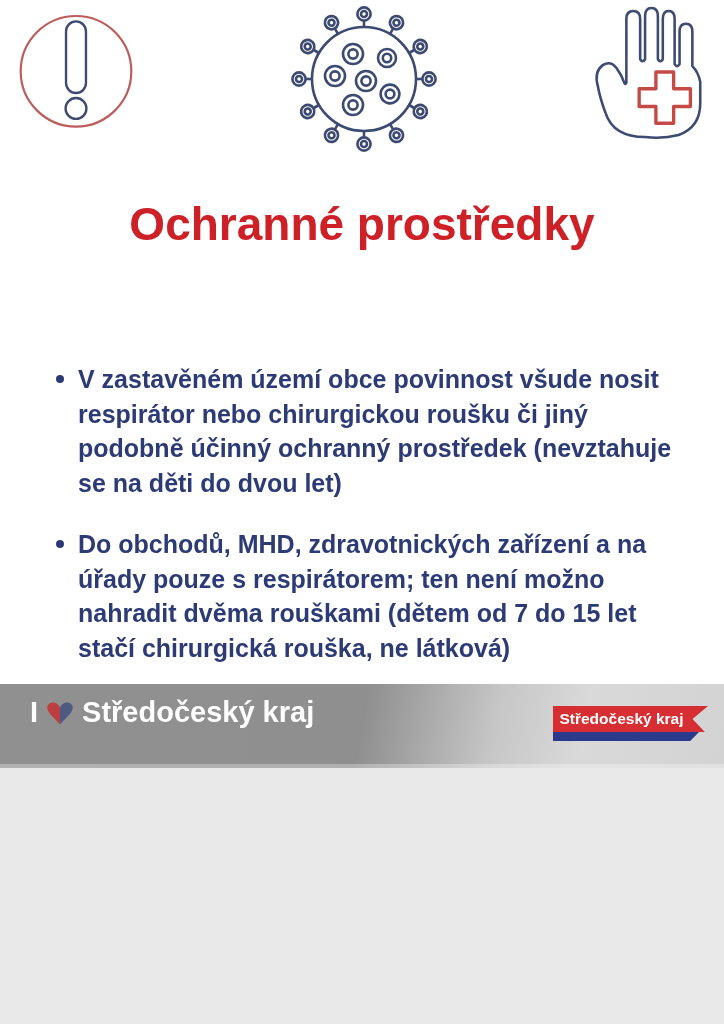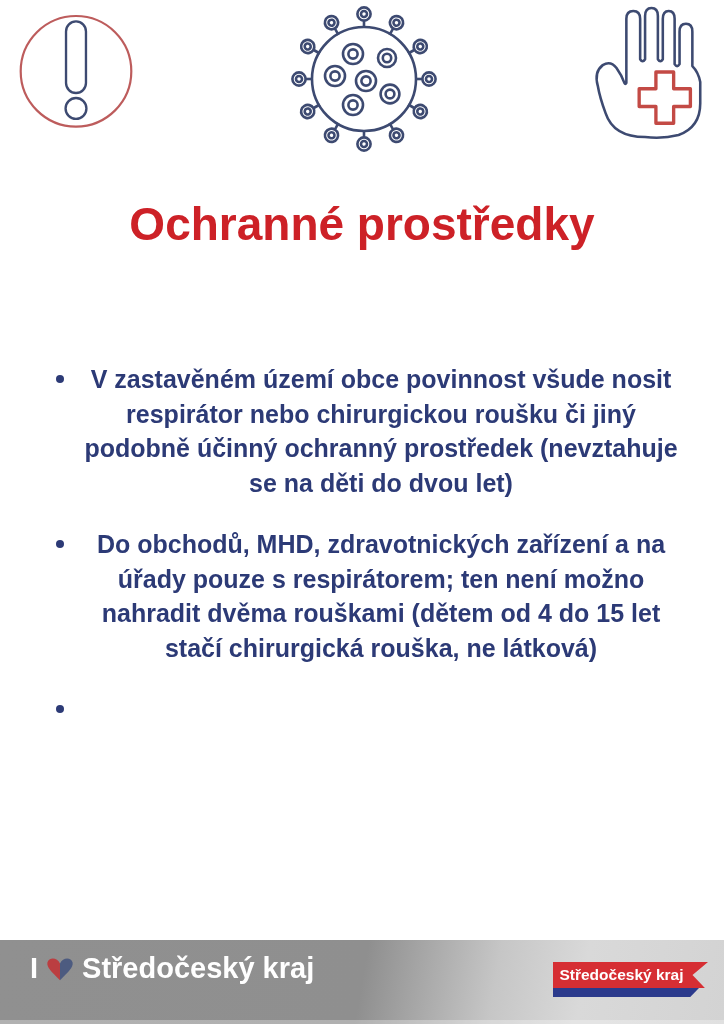--- a/index.html
+++ b/index.html
@@ -2,21 +2,21 @@
 <html><head>
 <meta charset="utf-8">
 <style>
   * { margin: 0; padding: 0; box-sizing: border-box; }
   html, body { background: #e9e9e9; }
   body { font-family: "Liberation Sans", "DejaVu Sans", sans-serif; }
 
   .page {
     position: relative;
     width: 724px;
-    height: 1024px;
+    height: 768px;
     margin: 0 auto;
     background: #ffffff;
     overflow: hidden;
   }
 
   
   .icons-row {
     position: absolute;
     top: 4px; left: 0; right: 0;
     display: flex;
@@ -38,21 +38,20 @@
     letter-spacing: 0;
   }
 
   
   .bullets {
     position: absolute;
     top: 362px;
     left: 52px;
     width: 632px;
     list-style: none;
-    text-align: center;
   }
   .bullet {
     position: relative;
     padding-left: 26px;
     margin-bottom: 27px;
     color: #2c3a76;
     font-size: 25px;
     line-height: 34.5px;
     font-weight: 700;
   }
@@ -228,21 +227,21 @@
     <span>Ochranné prostředky</span><br>
   </h1>
 
   <ul class="bullets">
     <li class="bullet">
       <span class="dot"></span>
       <span>V zastavěném území obce povinnost všude nosit respirátor nebo chirurgickou roušku či jiný podobně účinný ochranný prostředek (nevztahuje se na děti do dvou let)</span>
     </li>
     <li class="bullet">
       <span class="dot"></span>
-      <span>Do obchodů, MHD, zdravotnických zařízení a na úřady pouze s respirátorem; ten není možno nahradit dvěma rouškami (dětem od 4 do 15 let stačí chirurgická rouška, ne látková)</span>
+      <span>Do obchodů, MHD, zdravotnických zařízení a na úřady pouze s respirátorem; ten není možno nahradit dvěma rouškami (dětem od 7 do 15 let stačí chirurgická rouška, ne látková)</span>
     </li>
     <li class="bullet">
       <span class="dot"></span>
     </li>
   </ul>
 
   <div class="footer">
     <div class="footer-left">
       <div class="footer-brand">
         <span>I</span>

